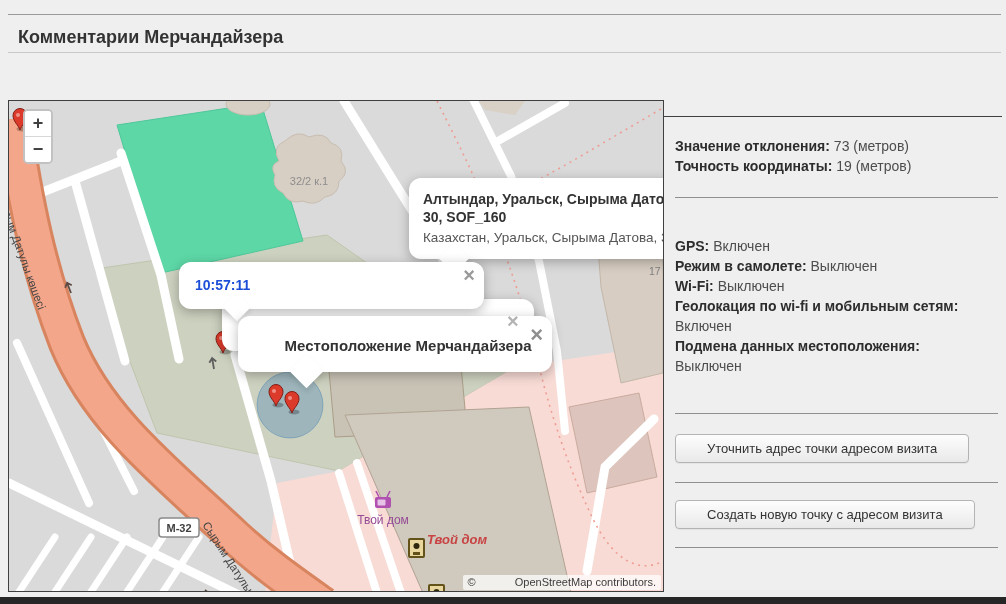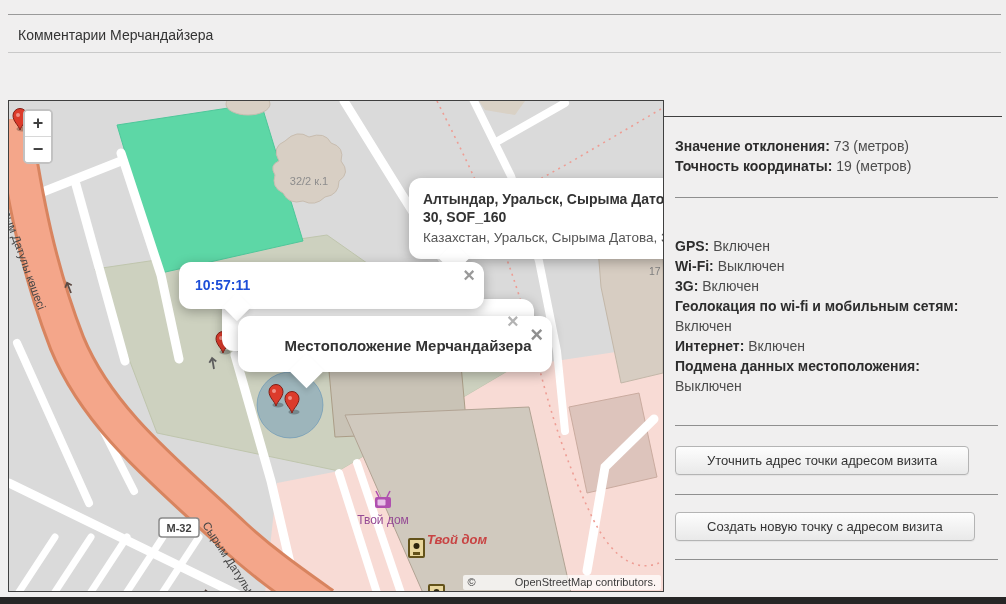--- a/index.html
+++ b/index.html
@@ -2,21 +2,21 @@
 <html><head>
 <meta charset="utf-8">
 <style>
   html,body{margin:0;padding:0;}
   body{font-family:"Liberation Sans", sans-serif; background:#f0f0f0;}
   .page{position:relative;width:1006px;height:604px;background:#f0efef;overflow:hidden;}
 
   
   .rule-top{position:absolute;top:14px;left:8px;right:5px;border-top:1px solid #9a9a9a;}
   .header-sec{position:absolute;top:15px;left:8px;right:5px;height:37px;border-bottom:1px solid #c9c9c9;}
-  .header-sec .ttl{padding:12px 0 0 10px;font-size:14px;font-weight:normal;color:#333;}
+  .header-sec .ttl{padding:12px 0 0 10px;font-size:18px;font-weight:bold;color:#333;}
   .addr-sec{position:absolute;top:53px;left:8px;right:5px;height:46px;}
   .addr-sec .txt{padding:18px 0 0 10px;font-size:14px;color:#4a4a4a;}
   .addr-sec b{color:#2e2e2e;}
 
   
   .map-wrap{position:absolute;top:100px;left:8px;width:654px;height:490px;border:1px solid #3f3f3f;background:#dadada;overflow:hidden;}
   .map-wrap svg{position:absolute;left:0;top:0;}
 
   
   .popup{position:absolute;background:#fff;border-radius:12px;box-shadow:0 3px 12px rgba(0,0,0,.28);color:#333;}
@@ -46,21 +46,21 @@
 
   .attrib{position:absolute;right:2px;bottom:1px;z-index:7;background:rgba(255,255,255,.72);padding:1px 5px 2px;font-size:11px;color:#3c3c3c;border-radius:2px;}
   .attrib .osm-link{color:#3c3c3c;text-decoration:none;margin-left:36px;}
 
   
   .panel{position:absolute;top:116px;left:664px;width:338px;height:492px;border-top:1px solid #3f3f3f;box-sizing:border-box;padding:0 4px 0 11px;}
   .p-sec{border-bottom:1px solid #8f8f8f;}
   .sec-metrics{padding:19px 0 21px;}
   .m-row{font-size:14px;line-height:20px;color:#4d4d4d;}
   .panel b{color:#2d2d2d;}
-  .sec-status{padding:38px 0 29px;}
+  .sec-status{padding:38px 0 37px;}
   .st-row{font-size:14px;line-height:20px;color:#4d4d4d;}
   .st-row.block span{display:block;}
   .sec-btn1{padding:20px 0 19px;}
   .sec-btn2{padding:17px 0 18px;}
   .btn{display:inline-block;font-family:"Liberation Sans",sans-serif;font-size:13px;color:#333;
        background:linear-gradient(#fdfdfd,#e9e9e9);border:1px solid #b4b4b4;border-radius:4px;
        padding:6px 31px;cursor:pointer;box-shadow:0 1px 1px rgba(0,0,0,.05);}
 
   .bottombar{position:absolute;left:0;bottom:0;width:1006px;height:7px;background:#262626;}
   svg text{font-family:"Liberation Sans",sans-serif;}
@@ -215,24 +215,23 @@
   </div>
 
   <div class="panel">
     <div class="p-sec sec-metrics">
       <div class="m-row"><b>Значение отклонения:</b> <span>73 (метров)</span></div>
       <div class="m-row"><b>Точность координаты:</b> <span>19 (метров)</span></div>
     </div>
 
     <div class="p-sec sec-status">
       <div class="st-row"><b>GPS:</b> <span>Включен</span></div>
+      <div class="st-row"><b>Режим в самолете:</b> <span>Выключен</span></div>
       <div class="st-row"><b>Wi-Fi:</b> <span>Выключен</span></div>
-      <div class="st-row"><b>3G:</b> <span>Включен</span></div>
       <div class="st-row block"><b>Геолокация по wi-fi и мобильным сетям:</b> <span>Включен</span></div>
-      <div class="st-row"><b>Интернет:</b> <span>Включен</span></div>
       <div class="st-row block"><b>Подмена данных местоположения:</b> <span>Выключен</span></div>
     </div>
 
     <div class="p-sec sec-btn1">
       <button class="btn">Уточнить адрес точки адресом визита</button>
     </div>
     <div class="p-sec sec-btn2">
       <button class="btn">Создать новую точку с адресом визита</button>
     </div>
   </div>

